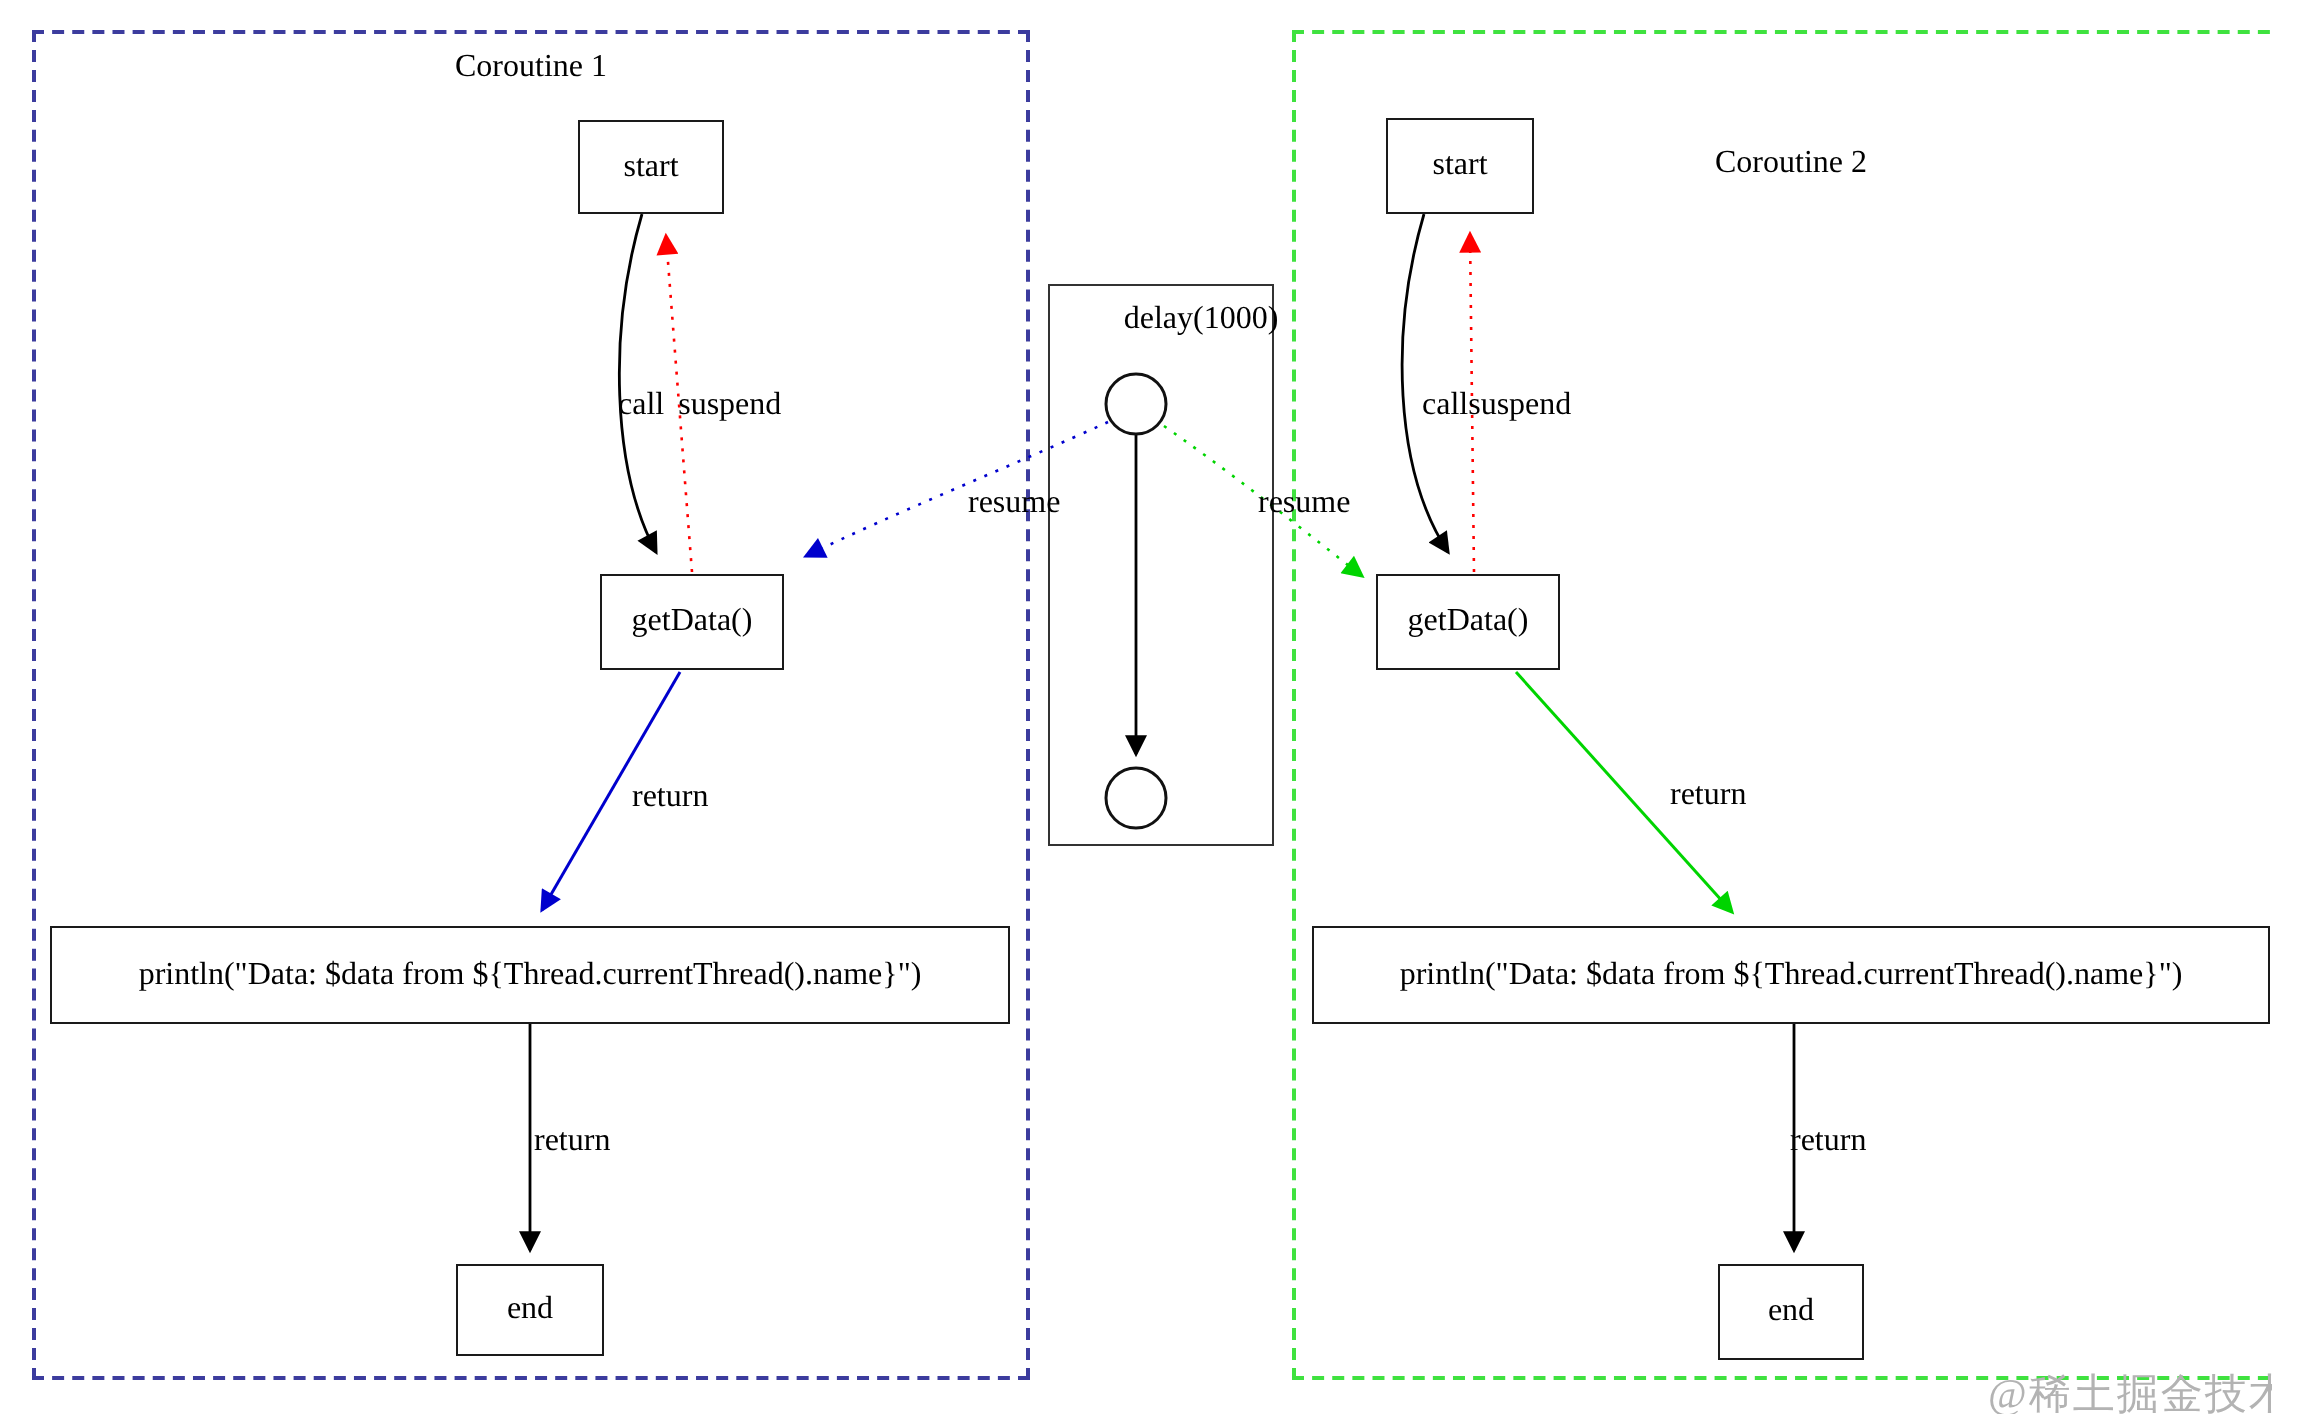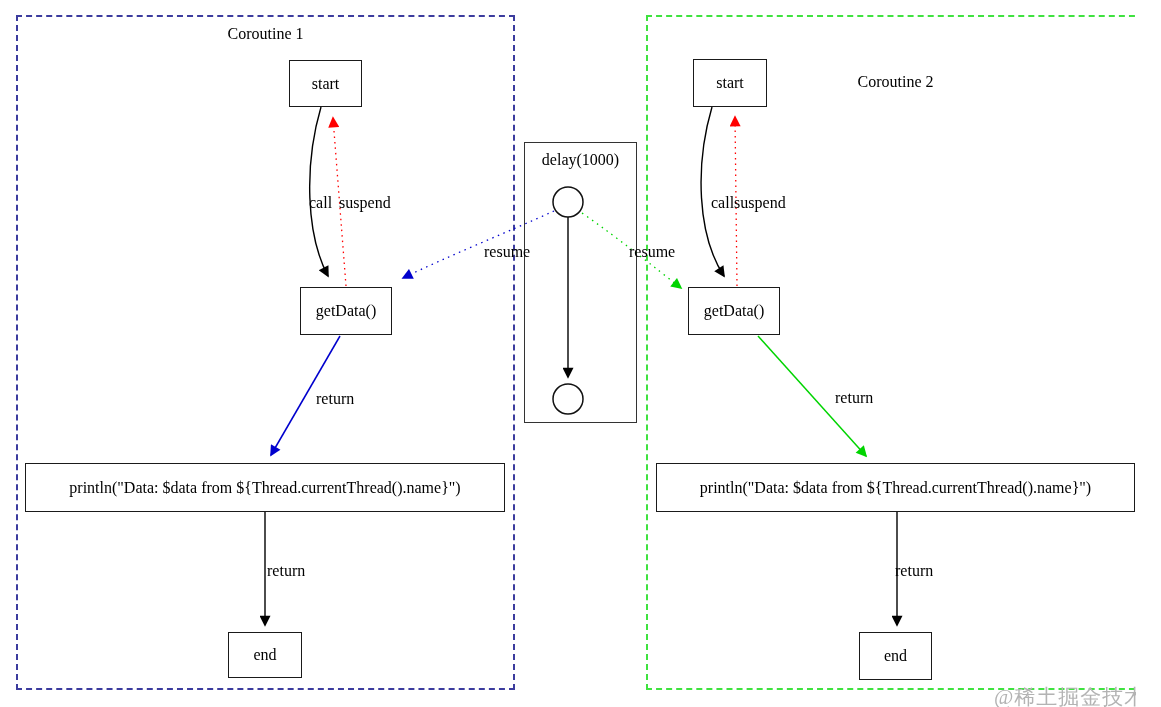--- a/index.html
+++ b/index.html
@@ -42,21 +42,21 @@
 
 <div class="canvas">
 
   <div class="cluster c1" style="left:16px;top:15px;width:495px;height:671px;"></div>
   <div class="cluster c2" style="left:646px;top:15px;width:495px;height:671px;"></div>
 
   <div class="cluster-title" style="left:16px;top:25px;width:499px;">Coroutine 1</div>
   <div class="cluster-title" style="left:646px;top:25px;width:499px;margin-top:48px;">Coroutine 2</div>
 
   <div class="scheduler-box" style="left:524px;top:142px;width:113px;height:281px;"></div>
-  <div class="scheduler-label" style="left:524px;top:151px;width:113px;">delay(1000)</div>
+  <div class="scheduler-label" style="left:544px;top:151px;width:113px;">delay(1000)</div>
 
   <svg class="edges" width="1161" height="707" viewBox="0 0 1161 707">
     <defs>
       <marker id="mblack" viewBox="0 0 10 10" refX="8.5" refY="5" markerWidth="14" markerHeight="11" orient="auto" markerUnits="userSpaceOnUse">
         <path d="M0,0 L10,5 L0,10 z" style="fill:var(--edge-black,#000)"></path>
       </marker>
       <marker id="mred" viewBox="0 0 10 10" refX="8.5" refY="5" markerWidth="14" markerHeight="11" orient="auto" markerUnits="userSpaceOnUse">
         <path d="M0,0 L10,5 L0,10 z" style="fill:var(--edge-red,#f00)"></path>
       </marker>
       <marker id="mblue" viewBox="0 0 10 10" refX="8.5" refY="5" markerWidth="14" markerHeight="11" orient="auto" markerUnits="userSpaceOnUse">

